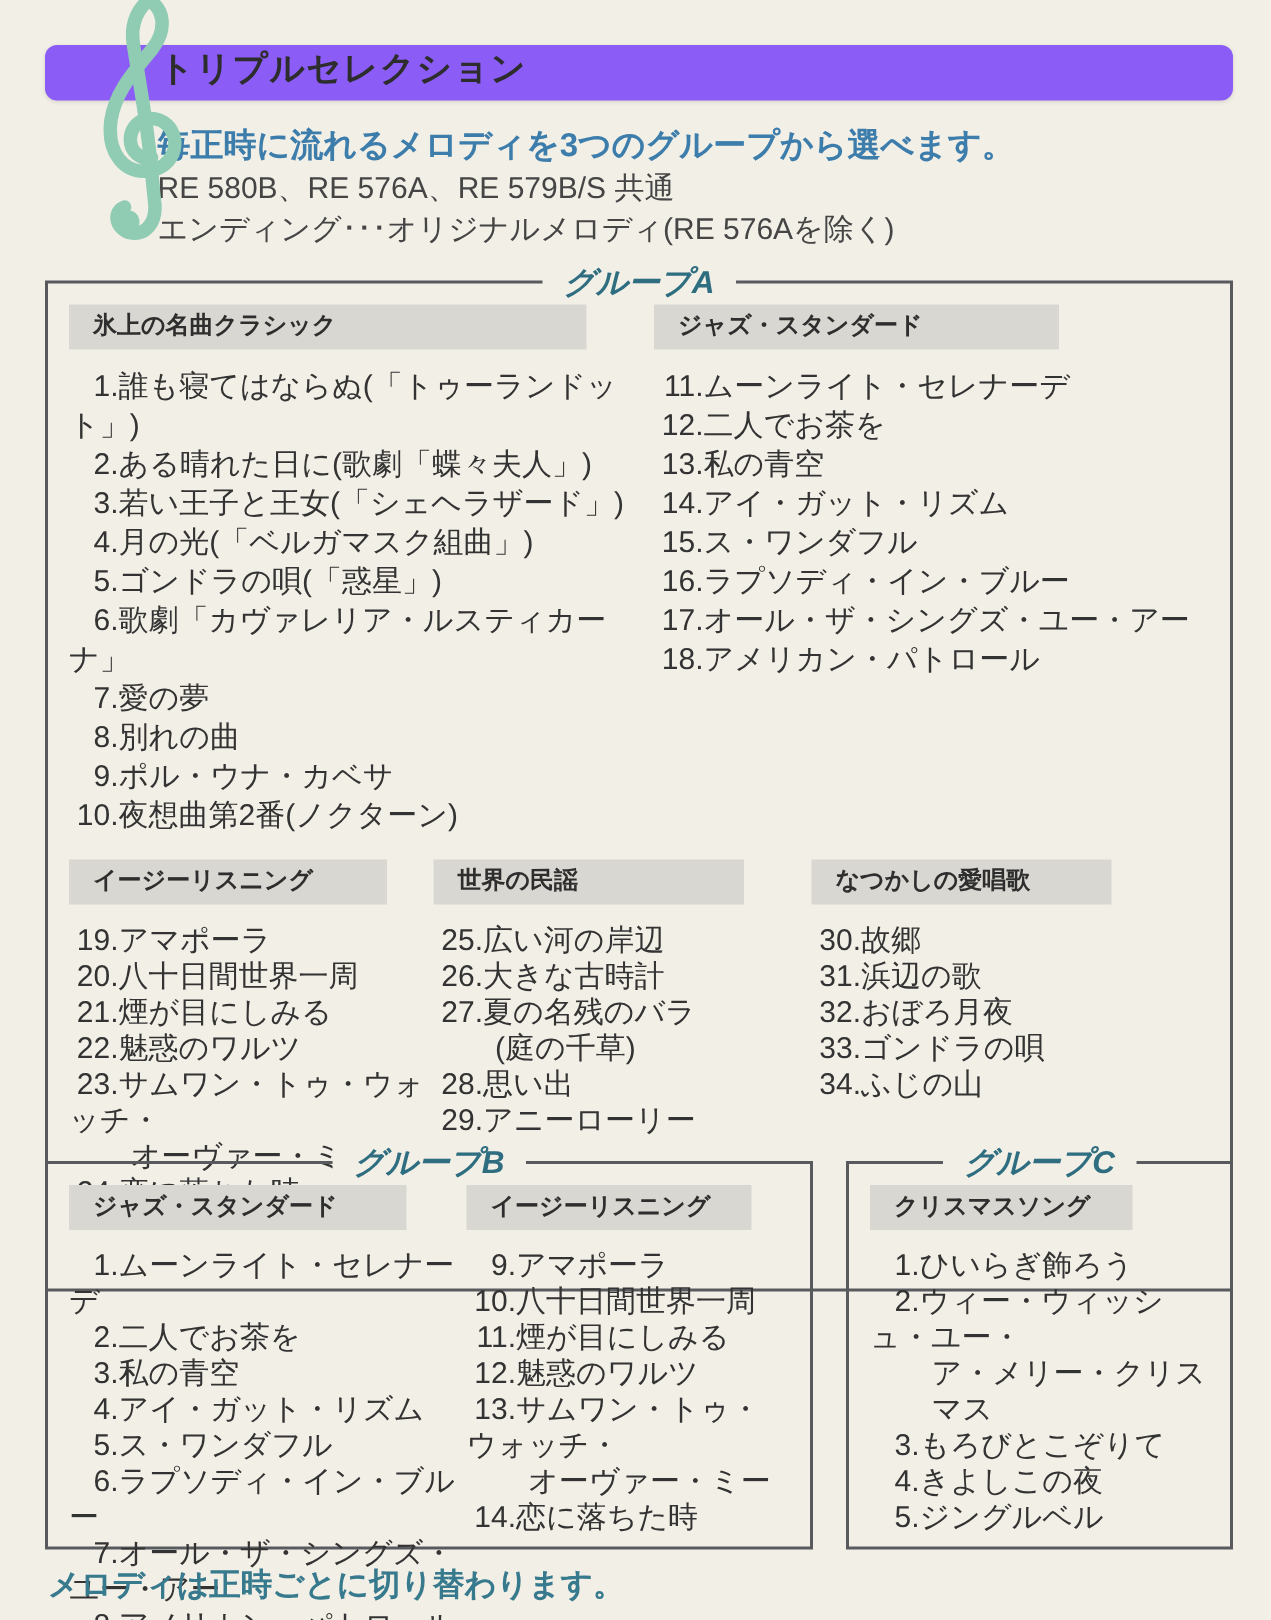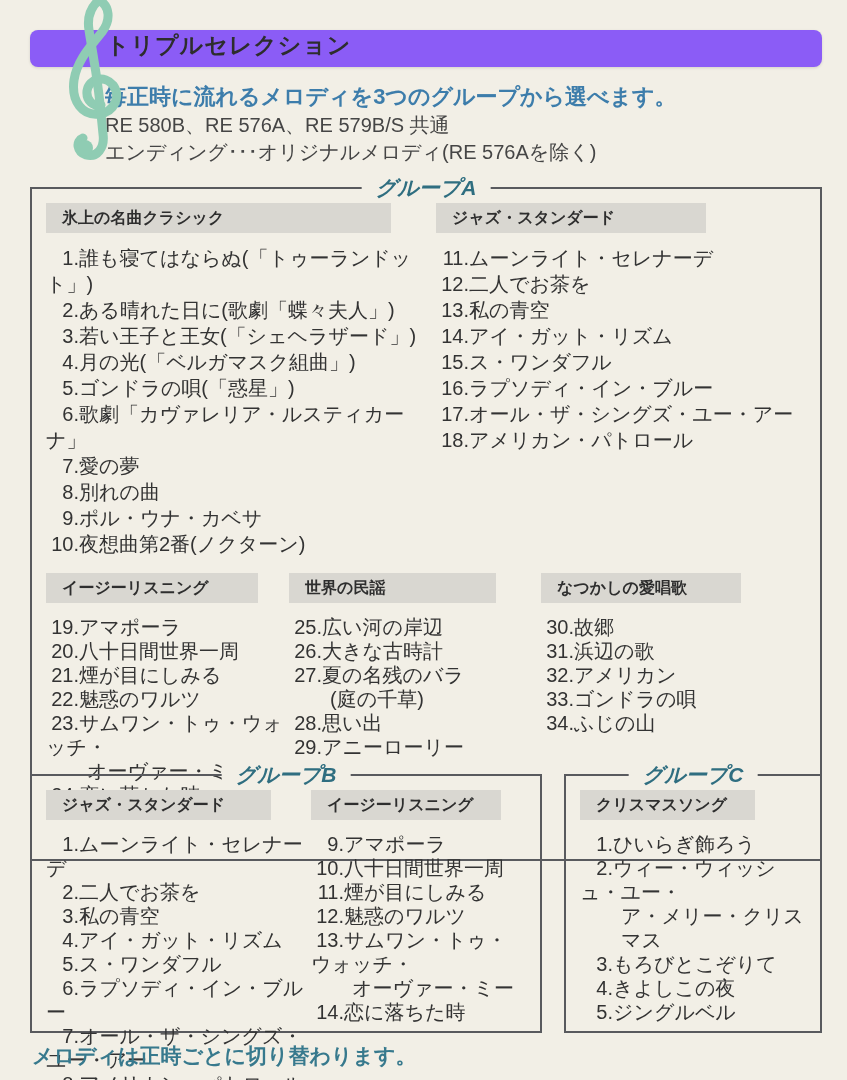--- a/index.html
+++ b/index.html
@@ -207,21 +207,21 @@
           <div class="list compact">
               <div class="item">
               <div><span class="num">30.</span><span>故郷</span></div>
 
             </div>
               <div class="item">
               <div><span class="num">31.</span><span>浜辺の歌</span></div>
 
             </div>
               <div class="item">
-              <div><span class="num">32.</span><span>アメリカン</span></div>
+              <div><span class="num">32.</span><span>おぼろ月夜</span></div>
 
             </div>
               <div class="item">
               <div><span class="num">33.</span><span>ゴンドラの唄</span></div>
 
             </div>
               <div class="item">
               <div><span class="num">34.</span><span>ふじの山</span></div>
 
             </div>

